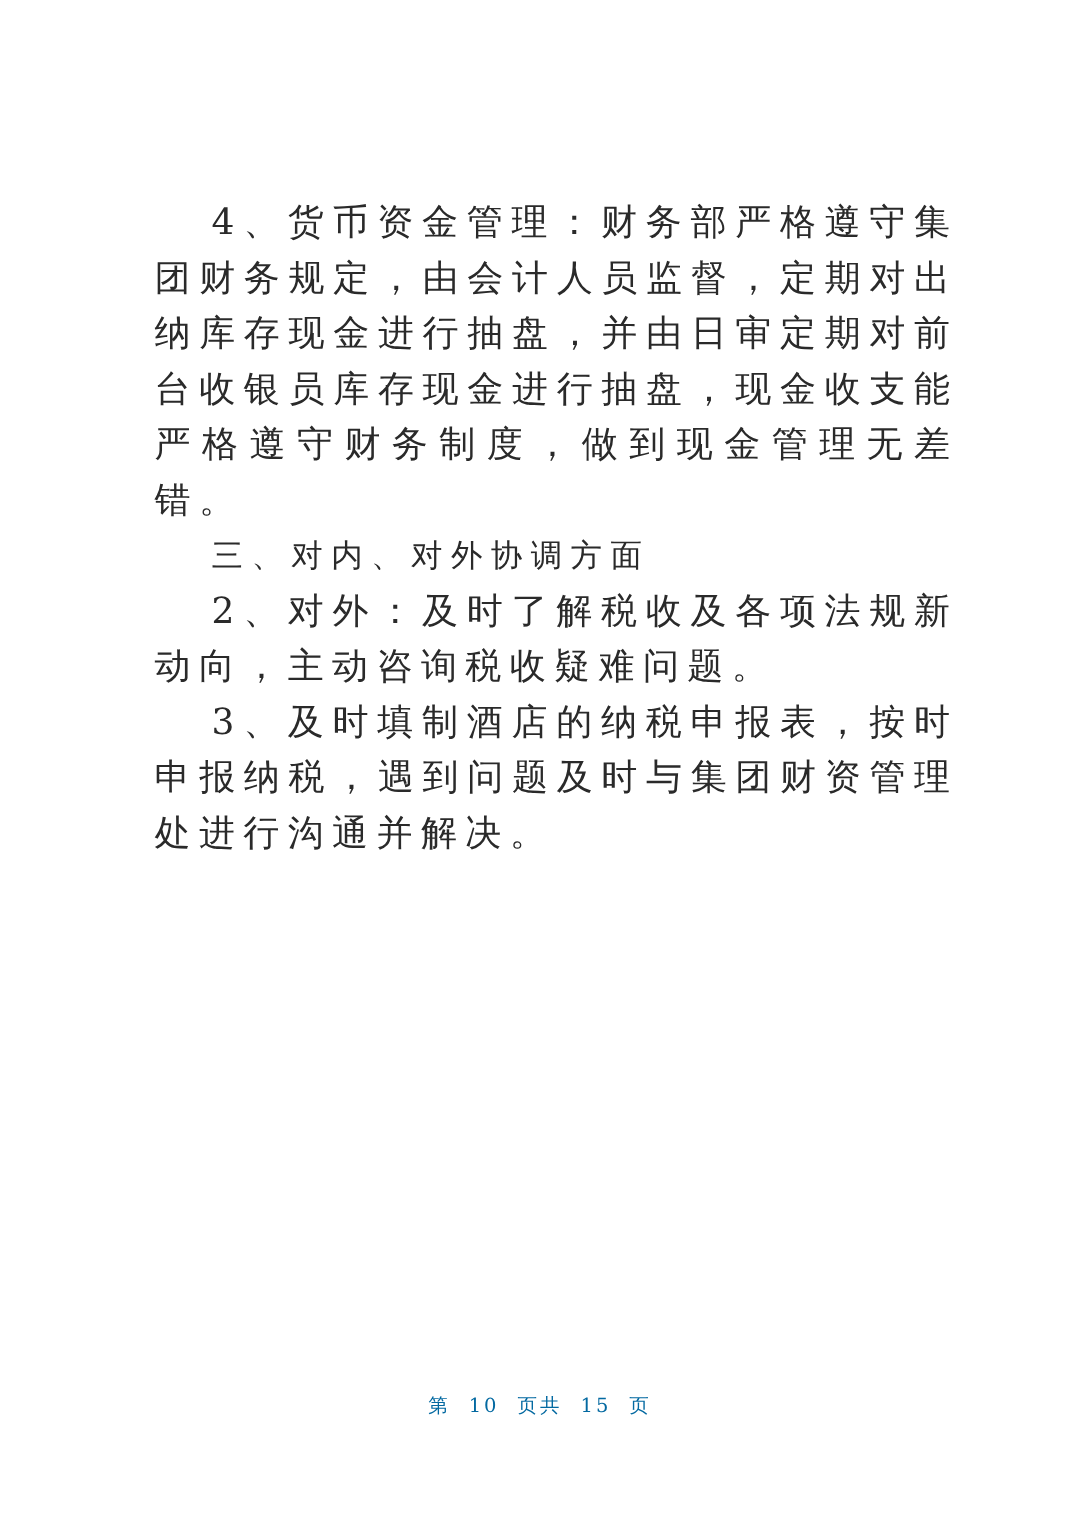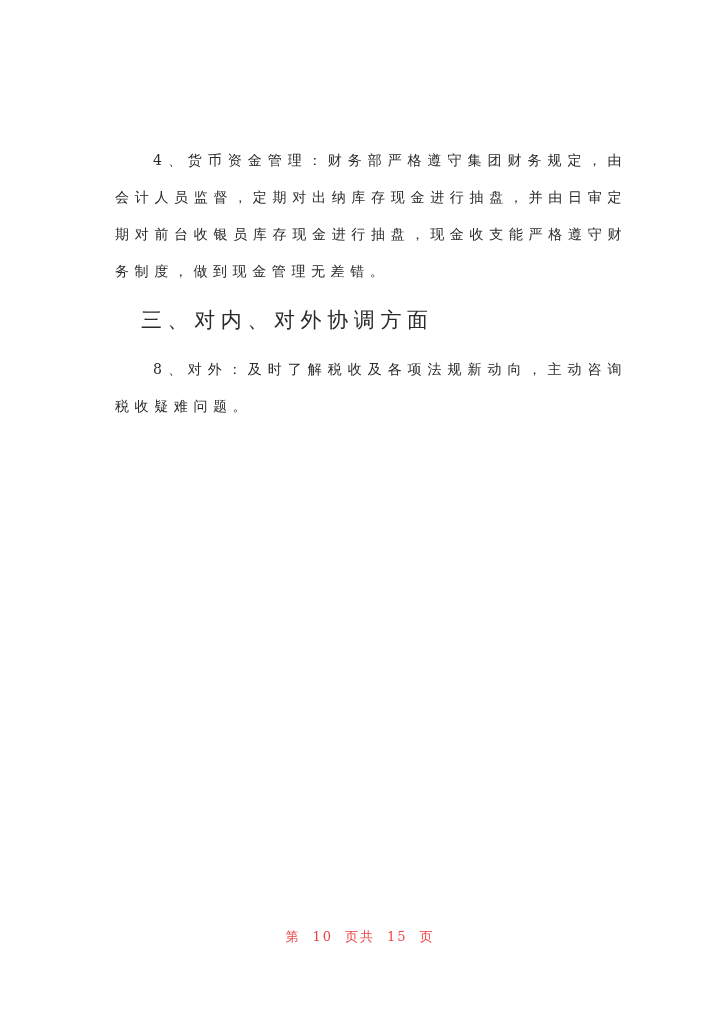--- a/index.html
+++ b/index.html
@@ -1,32 +1,33 @@
 <!DOCTYPE html>
 <html><head>
 <meta charset="utf-8">
 <style>
   html, body { margin:0; padding:0; background:#ffffff; }
   body { width:720px; height:1017px; position:relative; overflow:hidden;
          font-family: "DejaVu Serif", "Liberation Serif", serif; color:#2a2a2a; }
   .page { position:absolute; left:0; top:0; width:720px; height:1017px; background:#fff; }
   .content { position:absolute; left:103px; top:130px; width:536px; }
-  .para { font-size:14px; line-height:37px; letter-spacing:5.6px; margin:12px; text-align:justify; word-break:break-all; }
+  .para { font-size:24px; line-height:37px; letter-spacing:5.6px; margin:0; text-align:justify; word-break:break-all; }
   .para.indent { text-indent:38px; }
   .heading { font-size:21px; line-height:37px; letter-spacing:5.6px; margin:0; text-indent:38px; }
   .footer { position:absolute; top:928px; left:0; width:720px; text-align:center;
-            font-size:13px; color:#ef4444; letter-spacing:2px; word-spacing:10px; }
+            font-size:13px; color:#0369a1; letter-spacing:2px; word-spacing:10px; }
   .footer span { margin:0 6px; }
 </style>
 </head>
 <body>
 
 <div class="page">
   <div class="content">
     <p class="para indent">4、货币资金管理：财务部严格遵守集团财务规定，由会计人员监督，定期对出纳库存现金进行抽盘，并由日审定期对前台收银员库存现金进行抽盘，现金收支能严格遵守财务制度，做到现金管理无差错。</p>
     <p class="heading">三、对内、对外协调方面</p>
-    <p class="para indent">8、对外：及时了解税收及各项法规新动向，主动咨询税收疑难问题。</p>
+    <p class="para indent">2、对外：及时了解税收及各项法规新动向，主动咨询税收疑难问题。</p>
+    <p class="para indent">3、及时填制酒店的纳税申报表，按时申报纳税，遇到问题及时与集团财资管理处进行沟通并解决。</p>
   </div>
 
   <div class="footer">
     <span>第</span><span>10</span><span>页共</span><span>15</span><span>页</span>
   </div>
 </div>
 
 </body></html>

